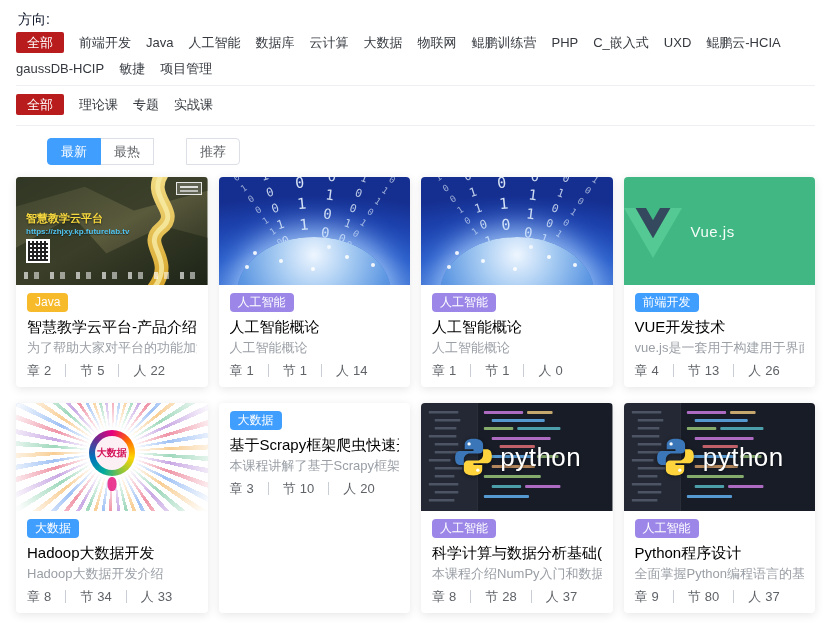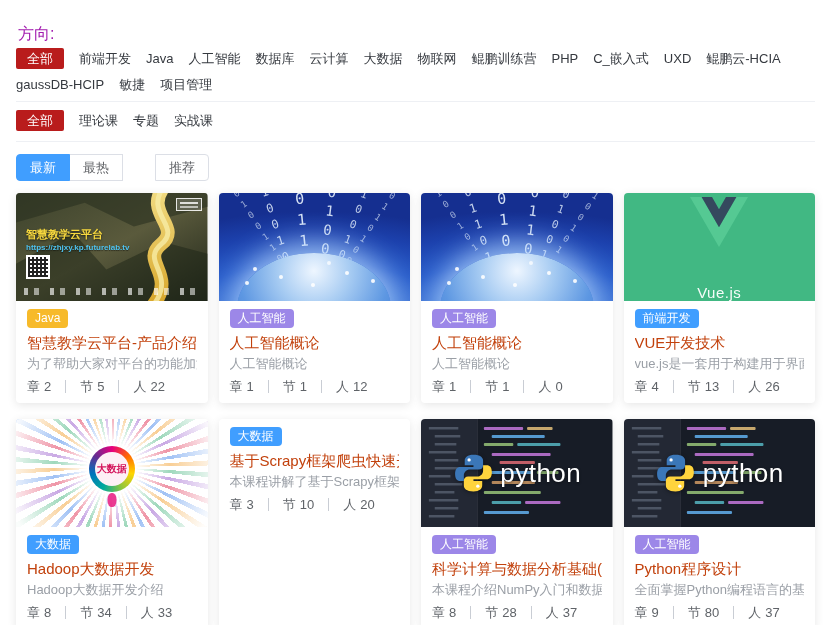--- a/index.html
+++ b/index.html
@@ -1,45 +1,45 @@
 <!DOCTYPE html>
 <html><head>
 <meta charset="utf-8">
 <style>
   * { margin:0; padding:0; box-sizing:border-box; }
   html,body { width:831px; height:625px; overflow:hidden; background:#fff;
     font-family:"Liberation Sans","DejaVu Sans",sans-serif; color:#303133; }
   .page { padding:8px 16px 0 16px; }
 
   
-  .sec-label { font-size:16px; color:#a21caf; margin:16px 0 3px 2px; }
+  .sec-label { font-size:14px; color:#0f172a; margin:3px 0 3px 2px; }
   .tags { display:flex; flex-wrap:wrap; align-items:center; column-gap:15px; row-gap:5px;
           font-size:13px; color:#35393f; }
   .tag-item { padding:2px 0; cursor:pointer; line-height:17px; }
   .tag-item.active { background:#b91c1c; color:#fff; padding:2px 11px; border-radius:2px; }
   .divider { border-bottom:1px solid #eef0f4; margin:6px 0 8px 0; }
   .divider2 { border-bottom:1px solid #eef0f4; margin:10px 0 0 0; }
 
   
   .sort-group { display:inline-flex; margin:12px 0 0 0; }
   .sort-btn { padding:5px 13px; font-size:13px; border:1px solid #dcdfe6; background:#fff;
               color:#606266; cursor:pointer; margin-left:-1px; line-height:15px; }
   .sort-btn:first-child { border-radius:4px 0 0 4px; margin-left:0; }
   .sort-btn:last-child { border-radius:0 4px 4px 0;margin-left:32px; }
-  .sort-btn.active { background:#409eff; border-color:#409eff; color:#fff; position:relative; }
+  .sort-btn.active { background:#409eff; border-color:#409eff; color:#fff; position:relative;margin-left:31px; }
 
   
   .grid { display:grid; grid-template-columns:repeat(4,1fr); gap:16px 11px; margin-top:12px; }
   .card { background:#fff; border-radius:4px; overflow:hidden; cursor:pointer;
           box-shadow:0 2px 10px rgba(0,0,0,.1); }
   .thumb { height:108px; position:relative; overflow:hidden; }
   .card-body { padding:7px 11px 9px 11px; }
   .course-tag { display:inline-block; font-size:12px; color:#fff; padding:2px 8px;
                 border-radius:4px; line-height:15px; }
-  .course-title { font-size:15px; color:#c2410c; margin-top:6px; white-space:nowrap;
+  .course-title { font-size:15px; color:#000000; margin-top:6px; white-space:nowrap;
                   overflow:hidden; line-height:18px; }
   .course-desc { font-size:13px; color:#9a9fa6; margin-top:4px; white-space:nowrap;
                  overflow:hidden; line-height:16px; }
   .course-stats { display:flex; align-items:center; font-size:13px; color:#5f6368;
                   margin-top:7px; line-height:15px; }
   .stat { display:inline-flex; gap:4px; }
   .sep { width:1px; height:13px; background:#c9cdd4; margin:0 14px; }
 
   
   .thumb-river svg.bg { position:absolute; inset:0; width:100%; height:100%; }
@@ -77,22 +77,22 @@
   .globe { position:absolute; bottom:-64px; left:50%; transform:translateX(-50%);
            width:154px; height:112px; border-radius:50%;
            background:radial-gradient(circle at 50% 16%, #eef6ff 0%, #a6cbf2 30%, #5d97e2 62%, #3a6fd0 100%);
            box-shadow:0 -10px 28px rgba(190,220,255,.75); }
   .nodes { position:absolute; bottom:30px; left:34px; width:4px; height:4px; border-radius:50%;
            background:#fff; opacity:.9;
            box-shadow:26px 8px 0 #fff, 58px 16px 0 #fff, 92px 4px 0 #fff,
                       118px 12px 0 #fff, -8px 14px 0 #fff, 74px -6px 0 rgba(255,255,255,.8); }
 
   
-  .thumb-vue { background:#41b883; display:flex; flex-direction:column; align-items:center;
-               justify-content:space-between; gap:9px; }
+  .thumb-vue { background:#41b883; display:flex; flex-direction:row; align-items:center;
+               justify-content:flex-start; gap:9px; }
   .vue-logo { width:58px; height:50px; margin-top:4px; }
   .vue-text { color:rgba(255,255,255,.95); font-size:15px; letter-spacing:.5px; }
 
   
   .thumb-burst { background:#fff; }
   .rays { position:absolute; inset:-18%;
     background:repeating-conic-gradient(from 0deg at 50% 46%,
       rgba(226,62,94,.55) 0deg 3deg,  rgba(255,255,255,0) 3deg 7deg,
       rgba(66,133,235,.5) 7deg 10deg, rgba(255,255,255,0) 10deg 14deg,
       rgba(242,158,44,.5) 14deg 17deg, rgba(255,255,255,0) 17deg 21deg,
@@ -246,21 +246,21 @@
               <span>1</span>
             </span>
           <span class="sep"></span>
           <span class="stat">
               <span>节</span>
               <span>1</span>
             </span>
           <span class="sep"></span>
           <span class="stat">
               <span>人</span>
-              <span>12</span>
+              <span>14</span>
             </span>
         </div>
       </div>
     </div>
 
     <div class="card">
       <div class="thumb thumb-ai">
         <div class="rain">
           <span class="rc rc1">100101</span>
           <span class="rc rc2">01101001</span>

